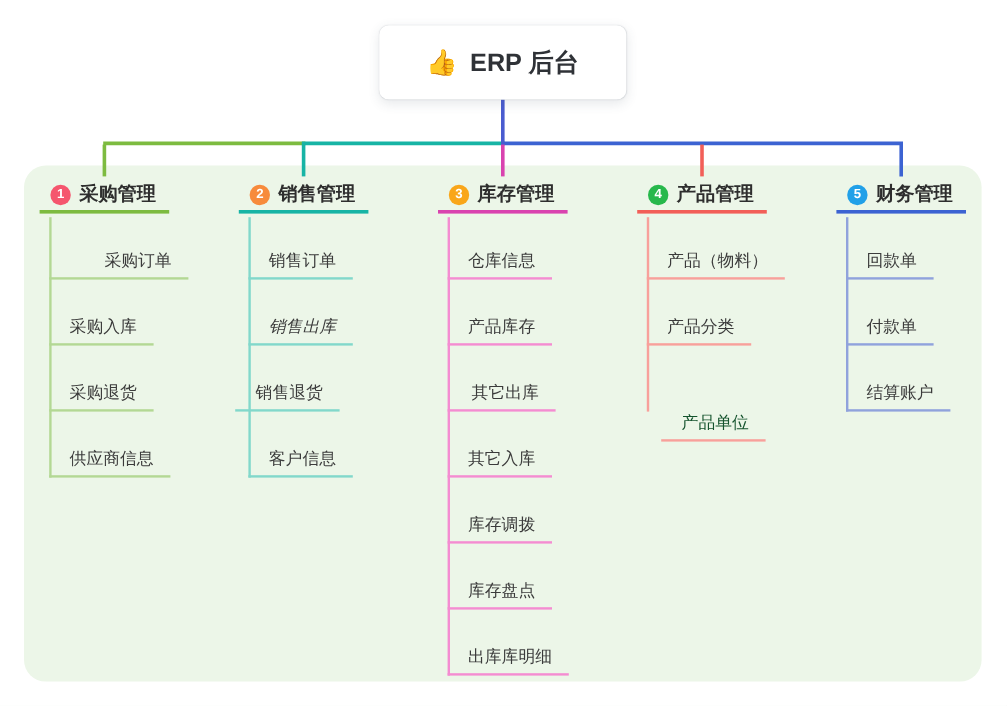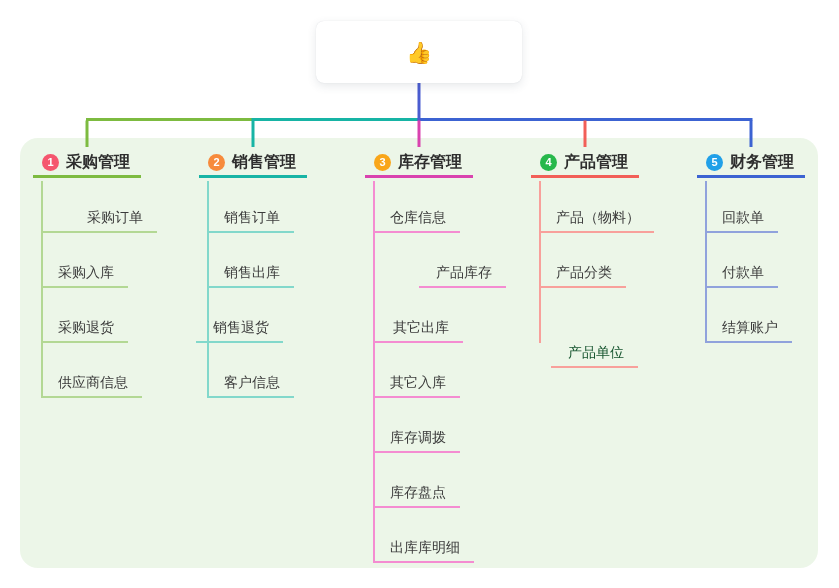--- a/index.html
+++ b/index.html
@@ -33,47 +33,48 @@
       <line x1="417.5" y1="119.5" x2="752.5" y2="119.5" stroke="#3c63d2" stroke-width="3"></line>
       <line x1="419" y1="83" x2="419" y2="121" stroke="#4a5cd0" stroke-width="3"></line>
       <line x1="87" y1="120.5" x2="87" y2="147" stroke="#7dbb40" stroke-width="3"></line>
       <line x1="253" y1="120.5" x2="253" y2="147" stroke="#17b4a5" stroke-width="3"></line>
       <line x1="419" y1="120.5" x2="419" y2="147" stroke="#d943af" stroke-width="3"></line>
       <line x1="585" y1="120.5" x2="585" y2="147" stroke="#f25f58" stroke-width="3"></line>
       <line x1="751" y1="120.5" x2="751" y2="147" stroke="#3c63d2" stroke-width="3"></line>
     </svg>
   <div class="root-node">
     <span class="root-icon">👍</span>
+    <span>ERP 后台</span>
   </div>
   <div id="branches">
       <div class="branch-title" style="left: 33px; top: 150px; border-bottom: 3px solid rgb(125, 187, 64); color: rgb(46, 46, 46);">
         <span class="badge" style="background: rgb(245, 86, 110);">1</span>
         <span>采购管理</span>
       </div>
       <div class="child-vline" style="left: 41px; top: 181px; height: 217px; background: rgb(179, 216, 148);"></div>
       <div class="child-item" style="left: 41px; top: 204px; border-bottom: 2px solid rgb(179, 216, 148); color: rgb(59, 59, 59); padding-left: 46px;">采购订单</div>
       <div class="child-item" style="left: 41px; top: 259px; border-bottom: 2px solid rgb(179, 216, 148); color: rgb(59, 59, 59);">采购入库</div>
       <div class="child-item" style="left: 41px; top: 314px; border-bottom: 2px solid rgb(179, 216, 148); color: rgb(59, 59, 59);">采购退货</div>
       <div class="child-item" style="left: 41px; top: 369px; border-bottom: 2px solid rgb(179, 216, 148); color: rgb(59, 59, 59); text-align: right;">供应商信息</div>
       <div class="branch-title" style="left: 199px; top: 150px; border-bottom: 3px solid rgb(23, 180, 165); color: rgb(46, 46, 46);">
         <span class="badge" style="background: rgb(247, 139, 60);">2</span>
         <span>销售管理</span>
       </div>
       <div class="child-vline" style="left: 207px; top: 181px; height: 217px; background: rgb(130, 216, 203);"></div>
       <div class="child-item" style="left: 207px; top: 204px; border-bottom: 2px solid rgb(130, 216, 203); color: rgb(59, 59, 59);">销售订单</div>
-      <div class="child-item" style="left: 207px; top: 259px; border-bottom: 2px solid rgb(130, 216, 203); color: rgb(59, 59, 59);">销售出库</div>
+      <div class="child-item" style="left: 207px; top: 259px; border-bottom: 2px solid rgb(130, 216, 203); color: rgb(59, 59, 59); font-style: italic;">销售出库</div>
       <div class="child-item" style="left: 196px; top: 314px; border-bottom: 2px solid rgb(130, 216, 203); color: rgb(59, 59, 59);">销售退货</div>
       <div class="child-item" style="left: 207px; top: 369px; border-bottom: 2px solid rgb(130, 216, 203); color: rgb(59, 59, 59);">客户信息</div>
       <div class="branch-title" style="left: 365px; top: 150px; border-bottom: 3px solid rgb(217, 67, 175); color: rgb(46, 46, 46);">
         <span class="badge" style="background: rgb(249, 166, 26);">3</span>
         <span>库存管理</span>
       </div>
       <div class="child-vline" style="left: 373px; top: 181px; height: 382px; background: rgb(244, 140, 209);"></div>
       <div class="child-item" style="left: 373px; top: 204px; border-bottom: 2px solid rgb(244, 140, 209); color: rgb(59, 59, 59);">仓库信息</div>
-      <div class="child-item" style="left: 373px; top: 259px; border-bottom: 2px solid rgb(244, 140, 209); color: rgb(59, 59, 59); margin-left: 46px;">产品库存</div>
+      <div class="child-item" style="left: 373px; top: 259px; border-bottom: 2px solid rgb(244, 140, 209); color: rgb(59, 59, 59);">产品库存</div>
       <div class="child-item" style="left: 373px; top: 314px; border-bottom: 2px solid rgb(244, 140, 209); color: rgb(59, 59, 59); padding-left: 20px;">其它出库</div>
       <div class="child-item" style="left: 373px; top: 369px; border-bottom: 2px solid rgb(244, 140, 209); color: rgb(59, 59, 59);">其它入库</div>
       <div class="child-item" style="left: 373px; top: 424px; border-bottom: 2px solid rgb(244, 140, 209); color: rgb(59, 59, 59);">库存调拨</div>
       <div class="child-item" style="left: 373px; top: 479px; border-bottom: 2px solid rgb(244, 140, 209); color: rgb(59, 59, 59);">库存盘点</div>
       <div class="child-item" style="left: 373px; top: 534px; border-bottom: 2px solid rgb(244, 140, 209); color: rgb(59, 59, 59);">出库库明细</div>
       <div class="branch-title" style="left: 531px; top: 150px; border-bottom: 3px solid rgb(242, 95, 88); color: rgb(46, 46, 46);">
         <span class="badge" style="background: rgb(39, 184, 75);">4</span>
         <span>产品管理</span>
       </div>
       <div class="child-vline" style="left: 539px; top: 181px; height: 162px; background: rgb(248, 160, 155);"></div>

